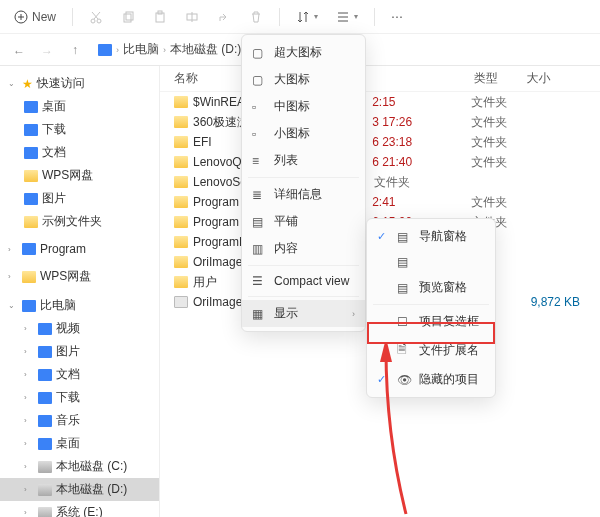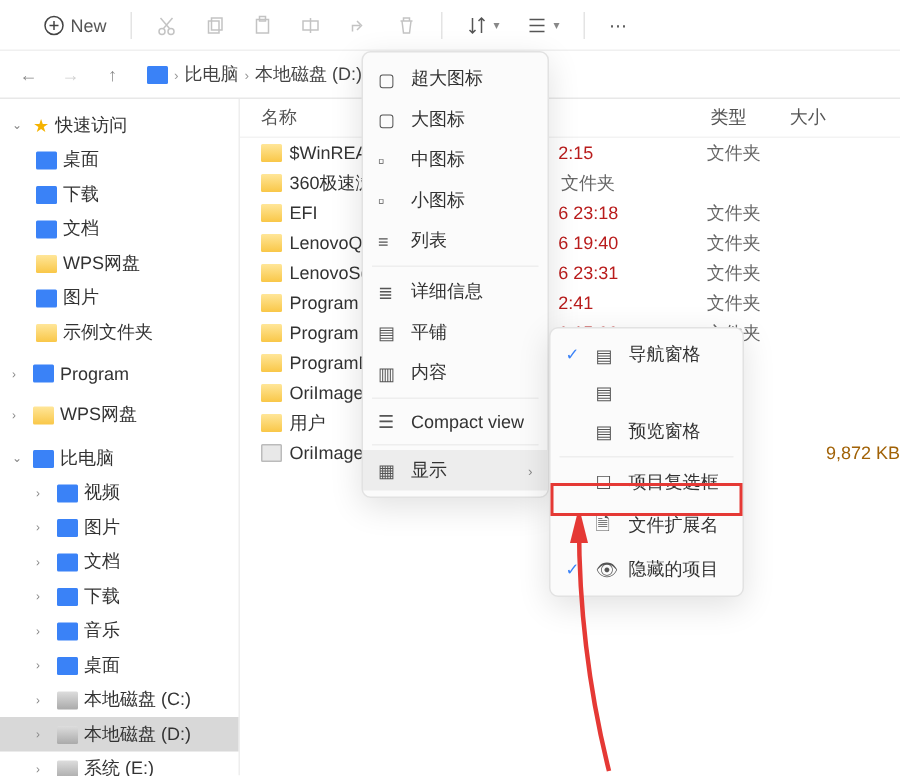--- a/index.html
+++ b/index.html
@@ -1,17 +1,17 @@
 <!DOCTYPE html>
 <html><head>
 <meta charset="utf-8">
 <style>
   * { box-sizing: border-box; margin: 0; padding: 0; }
   body { font-family: "Segoe UI", "Microsoft YaHei", sans-serif; font-size: 12px; color: #333; background: #fff; width: 600px; height: 517px; overflow: hidden; position: relative; }
-  .toolbar { display: flex; align-items: center; height: 34px; padding: 0 23px; gap: 6px; border-bottom: 1px solid #f0f0f0; }
+  .toolbar { display: flex; align-items: center; height: 34px; padding: 0 8px; gap: 6px; border-bottom: 1px solid #f0f0f0; }
   .tb-btn { display: flex; align-items: center; gap: 4px; padding: 4px 6px; color: #555; cursor: pointer; }
   .tb-btn.disabled { opacity: .35; }
   .tb-sep { width: 1px; height: 18px; background: #e4e4e4; margin: 0 4px; }
   .icon { display: inline-flex; }
   .navbar { display: flex; align-items: center; height: 32px; padding: 0 8px; gap: 6px; border-bottom: 1px solid #e8e8e8; }
   .nav-btn { width: 22px; text-align: center; color: #888; }
   .breadcrumb { display: flex; align-items: center; gap: 4px; flex: 1; padding-left: 6px; }
   .bc-item { color: #444; }
   .bc-sep { color: #999; font-size: 9px; }
   .main { display: flex; height: calc(517px - 66px); }
@@ -31,21 +31,21 @@
   .ch-name { width: 200px; }
   .ch-date { width: 100px; }
   .ch-type { width: 60px; margin-left: 36px; }
   .ch-size { width: 70px; }
   .row { display: flex; align-items: center; padding: 2px 0 2px 14px; height: 20px; }
   .r-name { width: 200px; display: flex; align-items: center; gap: 5px; }
   .r-icon { width: 14px; height: 12px; }
   .fileicn { background: #e8e8e8; border: 1px solid #bbb; border-radius: 1px; }
   .r-date { width: 100px; color: #b91c1c; }
   .r-type { width: 60px; color: #666; font-family: Liberation Serif, serif; }
-  .r-size { width: 70px; color: #a16207; text-align: right; }
+  .r-size { width: 70px; color: #0369a1; }
   
   .menu { position: absolute; background: #fbfbfb; border: 1px solid #e2e2e2; border-radius: 6px; box-shadow: 0 6px 22px rgba(0,0,0,.12); padding: 4px 0; }
   .menu-view { left: 241px; top: 34px; width: 125px; }
   .menu-item { display: flex; align-items: center; padding: 5px 10px; gap: 8px; cursor: pointer; }
   .menu-item.sel { background: #ededed; }
   .mi-icon { width: 14px; color: #555; }
   .mi-sep { height: 1px; background: #eee; margin: 3px 6px; }
   .mi-arrow { margin-left: auto; color: #888; font-size: 9px; }
   .menu-show { left: 366px; top: 218px; width: 130px; }
   .check { width: 12px; color: #3a82f7; font-size: 11px; }
@@ -273,47 +273,47 @@
           </div>
           <div class="r-date">2:15</div>
           <div class="r-type">文件夹</div>
           <div class="r-size"></div>
         </div>
         <div class="row">
           <div class="r-name">
             <span class="r-icon fld"></span>
             <span>360极速浏览器下载</span>
           </div>
+          <div class="r-date">3 17:26</div>
           <div class="r-type">文件夹</div>
           <div class="r-size"></div>
         </div>
         <div class="row">
           <div class="r-name">
             <span class="r-icon fld"></span>
             <span>EFI</span>
           </div>
           <div class="r-date">6 23:18</div>
           <div class="r-type">文件夹</div>
           <div class="r-size"></div>
         </div>
         <div class="row">
           <div class="r-name">
             <span class="r-icon fld"></span>
             <span>LenovoQMDownload</span>
           </div>
-          <div class="r-date">6 19:40</div>
+          <div class="r-date">6 21:40</div>
           <div class="r-type">文件夹</div>
           <div class="r-size"></div>
         </div>
         <div class="row">
           <div class="r-name">
             <span class="r-icon fld"></span>
             <span>LenovoSoftstore</span>
           </div>
-          <div class="r-date">6 23:31</div>
           <div class="r-type">文件夹</div>
           <div class="r-size"></div>
         </div>
         <div class="row">
           <div class="r-name">
             <span class="r-icon fld"></span>
             <span>Program Files</span>
           </div>
           <div class="r-date">2:41</div>
           <div class="r-type">文件夹</div>

